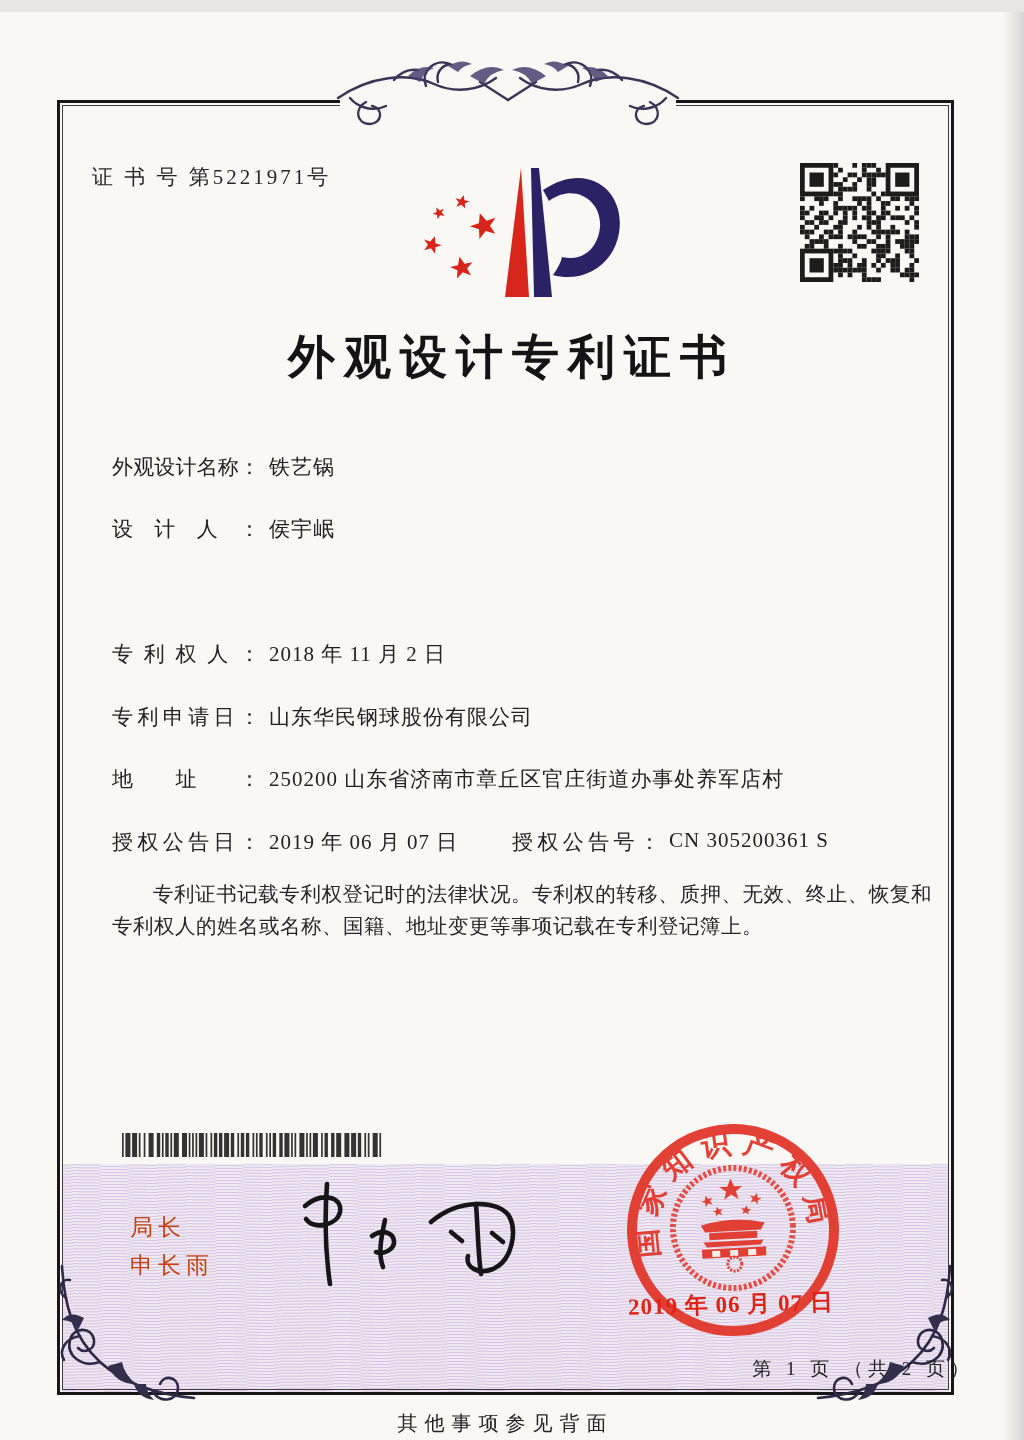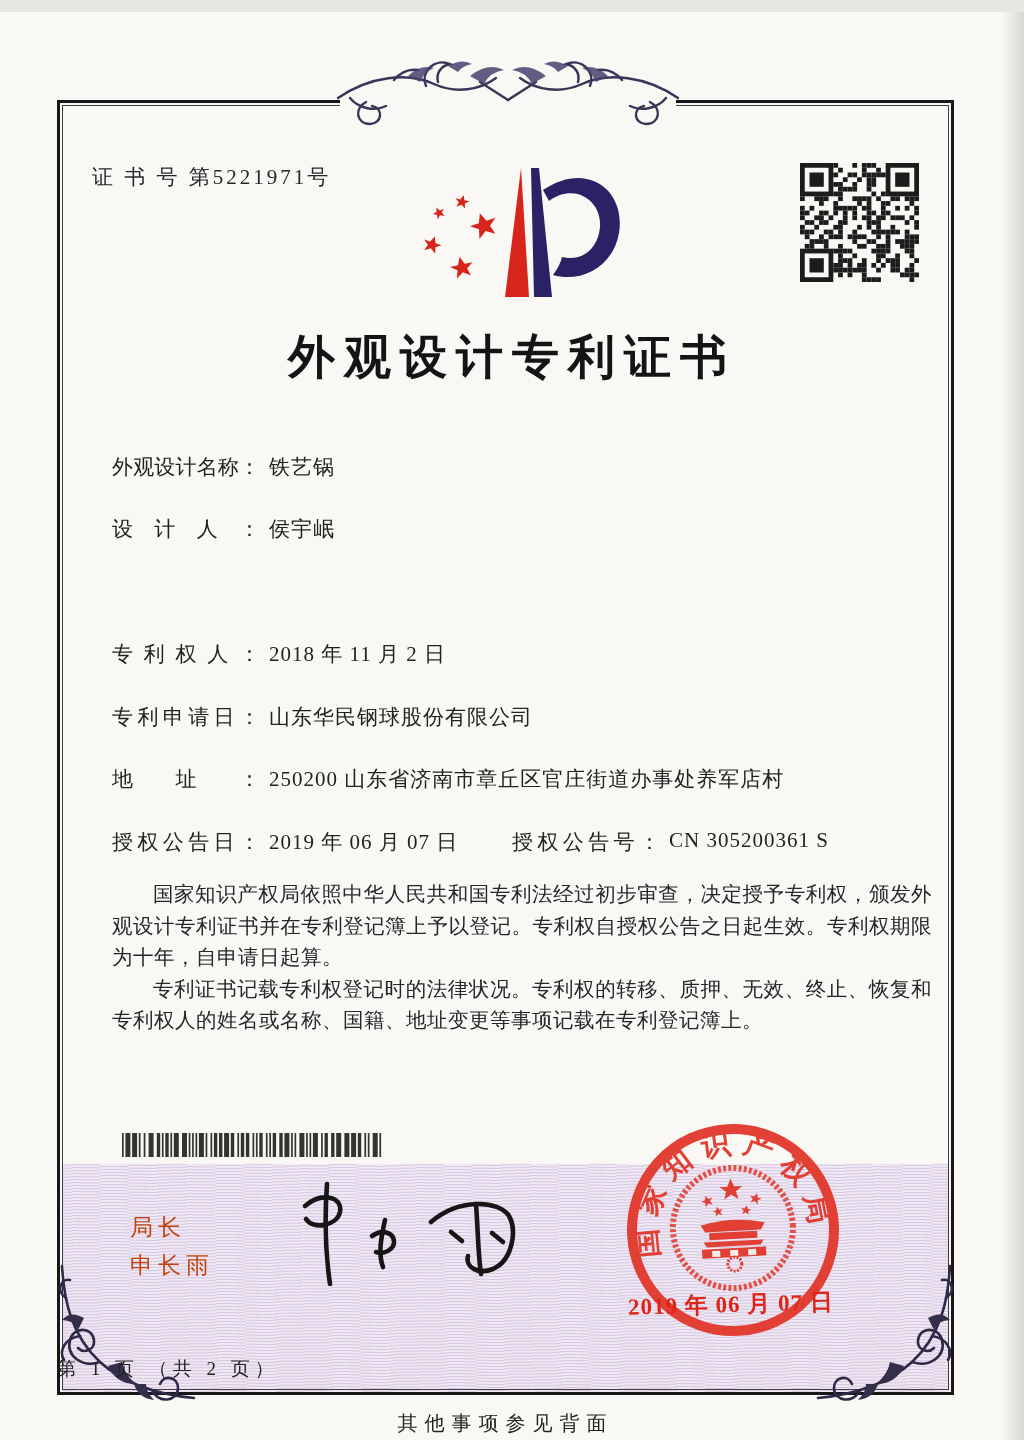--- a/index.html
+++ b/index.html
@@ -23,21 +23,21 @@
   .cert-no{left:92px;top:151px;font-size:21px;letter-spacing:3px;color:#26262a;}
   .title{left:0;top:314px;width:1024px;text-align:center;font-size:47px;font-weight:bold;letter-spacing:9px;color:#141417;}
   .row{left:112px;font-size:21px;white-space:nowrap;color:#222;}
   .flabel{display:inline-block;width:148px;text-align-last:justify;text-align:justify;white-space:nowrap;vertical-align:top;}
   .fval{margin-left:9px;letter-spacing:1px;}
   .col2{position:absolute;left:400px;top:0;}
   .paras{left:112px;top:867px;width:820px;}
   .paras p{margin:0;font-size:20.5px;line-height:31.5px;text-align:justify;text-indent:2em;letter-spacing:.5px;color:#26262a;}
   .signer{left:130px;font-size:23px;letter-spacing:5px;color:#c2410c;}
   .seal-date{left:628px;top:1277px;font-size:23px;font-weight:bold;color:#dd2417;letter-spacing:1px;transform:rotate(-1.5deg);}
-  .page-info{left:57px;top:1344px;width:897px;text-align:left;font-size:19px;letter-spacing:5px;color:#222;}
+  .page-info{left:57px;top:1344px;width:897px;text-align:right;font-size:19px;letter-spacing:5px;color:#222;padding-left:20px;}
   .back-note{left:57px;top:1398px;width:897px;text-align:center;font-size:20px;letter-spacing:7px;color:#222;}
   .orn{stroke:#3c3456;stroke-width:2.4;fill:none;stroke-linecap:round;}
   .ornf{fill:#4a4170;stroke:none;opacity:.85;}
   .corn{stroke:#2e2947;stroke-width:2.6;fill:none;stroke-linecap:round;}
   .cornf{fill:#332e4a;stroke:none;}
   .scan-edge-r{left:1002px;top:0;width:22px;height:1440px;background:linear-gradient(to right,rgba(110,110,118,0),rgba(110,110,118,.25));}
   .scan-edge-b{left:0;top:1430px;width:1024px;height:10px;background:linear-gradient(to bottom,rgba(110,110,118,0),rgba(110,110,118,.12));}
 </style>
 </head>
 <body>
@@ -359,21 +359,20 @@
     <span class="flabel">地址：</span><span class="fval">250200  山东省济南市章丘区官庄街道办事处养军店村</span>
   </div>
   <div class="abs row" style="top:816px;width:844px">
     <span class="flabel">授权公告日：</span><span class="fval">2019 年 06 月 07 日</span>
     <span class="col2">
       <span class="flabel">授权公告号：</span><span class="fval">CN 305200361 S</span>
     </span>
   </div>
 
   <div class="abs paras">
-    <p>国家知识产权局依照中华人民共和国专利法经过初步审查，决定授予专利权，颁发外观设计专利证书并在专利登记簿上予以登记。专利权自授权公告之日起生效。专利权期限为十年，自申请日起算。</p>
     <p>专利证书记载专利权登记时的法律状况。专利权的转移、质押、无效、终止、恢复和专利权人的姓名或名称、国籍、地址变更等事项记载在专利登记簿上。</p>
   </div>
 
   <div class="abs" style="left:122px;top:1121px;width:266px;height:24px"><svg width="266" height="24" fill="#181818" opacity="0.88">
         <rect x="0.0" y="0" width="1.7" height="24"></rect>
         <rect x="3.4" y="0" width="5.0" height="24"></rect>
         <rect x="10.1" y="0" width="5.0" height="24"></rect>
         <rect x="16.8" y="0" width="1.7" height="24"></rect>
         <rect x="21.7" y="0" width="1.7" height="24"></rect>
         <rect x="26.6" y="0" width="5.0" height="24"></rect>

